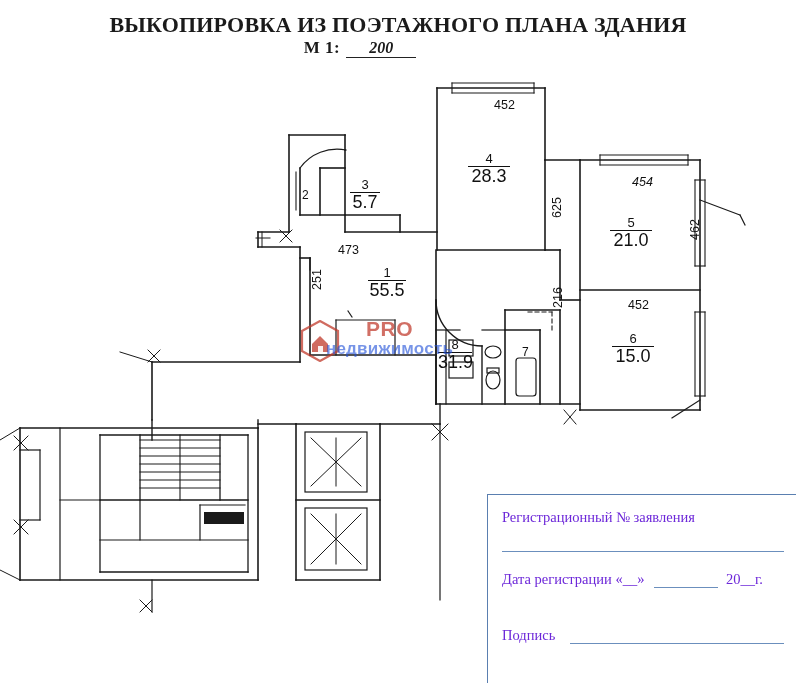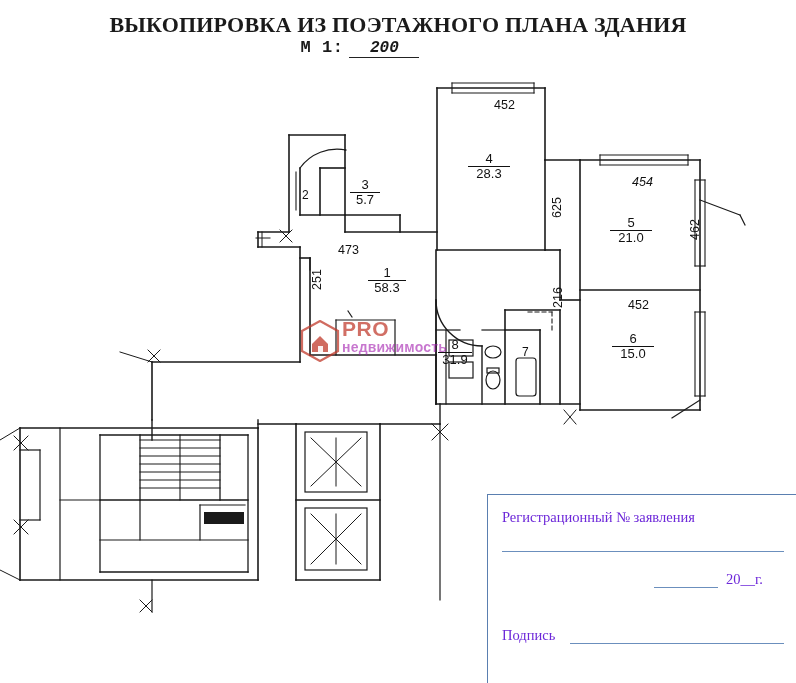--- a/index.html
+++ b/index.html
@@ -31,21 +31,21 @@
     font-weight: bold;
     font-size: 22px;
     letter-spacing: 0.2px;
   }
   .scale-line {
     position: absolute;
     left: 0;
     top: 38px;
     width: 720px;
     text-align: center;
-    font-family: Liberation Mono, monospace;
+    font-family: Liberation Serif, serif;
     font-weight: bold;
     font-size: 17px;
   }
   .scale-line .scale-label { letter-spacing: 0.5px; }
   .scale-line .scale-value {
     display: inline-block;
     min-width: 62px;
     border-bottom: 1.4px solid #222;
     text-align: center;
     font-style: italic;
@@ -67,38 +67,39 @@
     height: 46px;
     pointer-events: none;
   }
   .wm-hex {
     position: absolute;
     left: 0; top: 2px;
     width: 40px; height: 42px;
   }
   .wm-text {
     position: absolute;
-    left: 42px;
+    left: 26px;
     top: 0px;
     font-family: "Liberation Sans", sans-serif;
     line-height: 1;
+    text-align: center;
   }
   .wm-text .l1 {
     display: block;
     font-size: 21px;
     font-weight: bold;
     color: #c0392b;
     opacity: 0.72;
     letter-spacing: 0.5px;
   }
   .wm-text .l2 {
     display: block;
-    font-size: 14px;
+    font-size: 17px;
     font-weight: bold;
-    color: #a21caf;
+    color: #1d4ed8;
     opacity: 0.6;
     letter-spacing: 0.2px;
     margin-top: 1px;
   }
   .stamp {
     position: absolute;
     left: 487px;
     top: 494px;
     width: 309px;
     height: 189px;
@@ -129,21 +130,21 @@
     line-height: 1.05;
     white-space: nowrap;
   }
   .room-label .num {
     display: block;
     font-size: 13px;
   }
   .room-label .area {
     display: block;
     border-top: 1.1px solid #111;
-    font-size: 13px;
+    font-size: 18px;
     padding-top: 0px;
   }
   .dim {
     position: absolute;
     font-family: "Liberation Sans", sans-serif;
     font-size: 12.5px;
     color: #111;
     white-space: nowrap;
   }
   .dim.vert {
@@ -354,21 +355,21 @@
       <path d="M0 440 L20 428" stroke-width="1"></path>
 
       <path d="M262 232 L262 247" stroke-width="1"></path>
       <path d="M256 238 L270 238" stroke-width="1"></path>
 
     </g>
   </svg>
 
   <div class="room-label" style="left:368px; top:266px; width:38px;">
     <span class="num">1</span>
-    <span class="area">58.3</span>
+    <span class="area">55.5</span>
   </div>
 
   <div class="small-num" style="left:302px; top:188px;">2</div>
 
   <div class="room-label" style="left:350px; top:178px; width:30px;">
     <span class="num">3</span>
     <span class="area">5.7</span>
   </div>
 
   <div class="room-label" style="left:468px; top:152px; width:42px;">
@@ -411,20 +412,21 @@
     <div class="wm-text">
       <span class="l1">PRO</span>
       <span class="l2">недвижимость</span>
     </div>
   </div>
 
   <div class="stamp">
     <div class="row" style="left:14px; top:14px;">Регистрационный № заявления</div>
     <div class="rule" style="left:14px; top:56px; width:282px;"></div>
 
+    <div class="row" style="left:14px; top:76px;">Дата регистрации «__»</div>
     <div class="rule" style="left:166px; top:92px; width:64px;"></div>
     <div class="row" style="left:238px; top:76px;text-align:right;">20__г.</div>
 
     <div class="row" style="left:14px; top:132px;">Подпись</div>
     <div class="rule" style="left:82px; top:148px; width:214px;"></div>
   </div>
 
 </div>
 
 </body></html>

